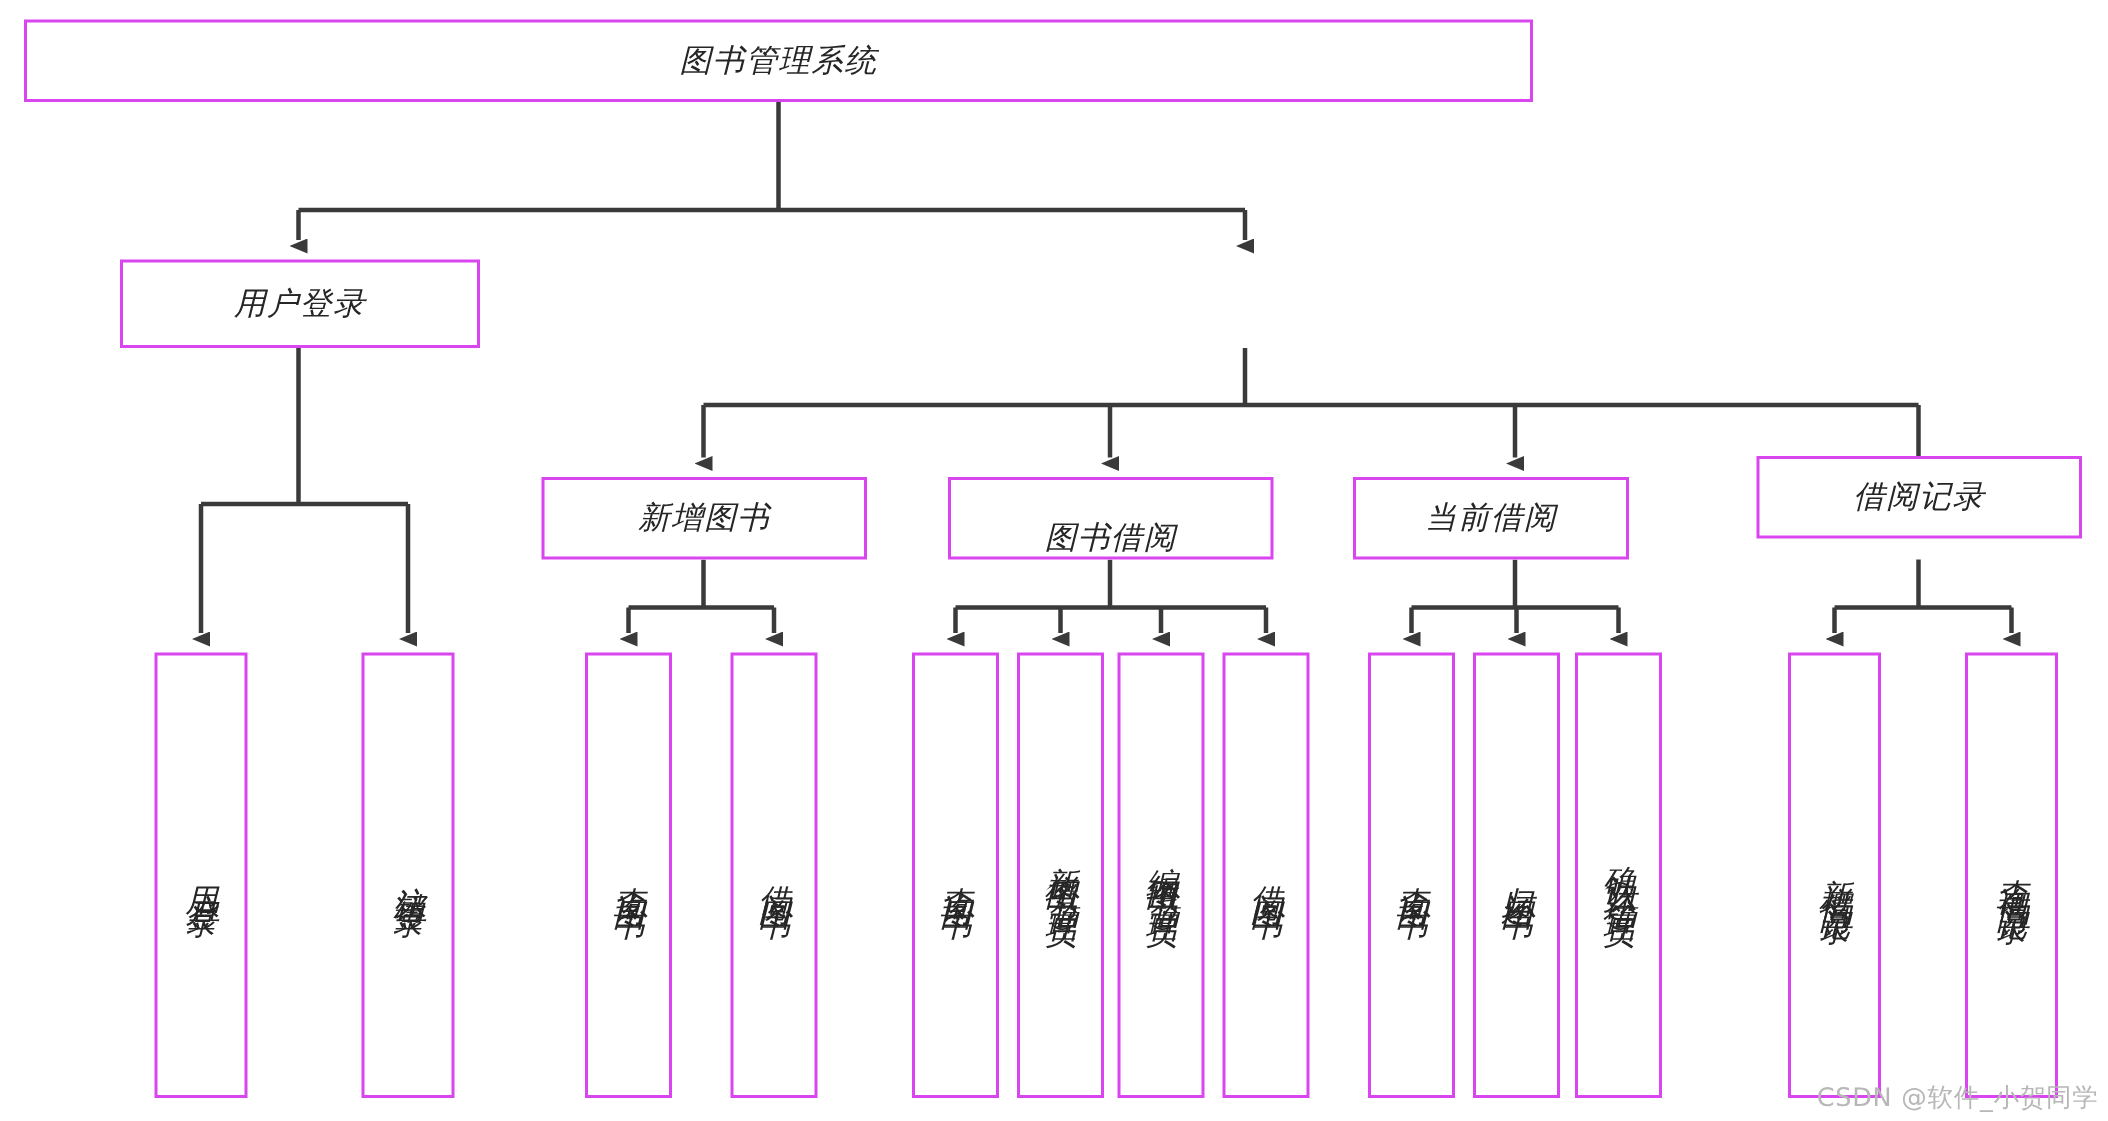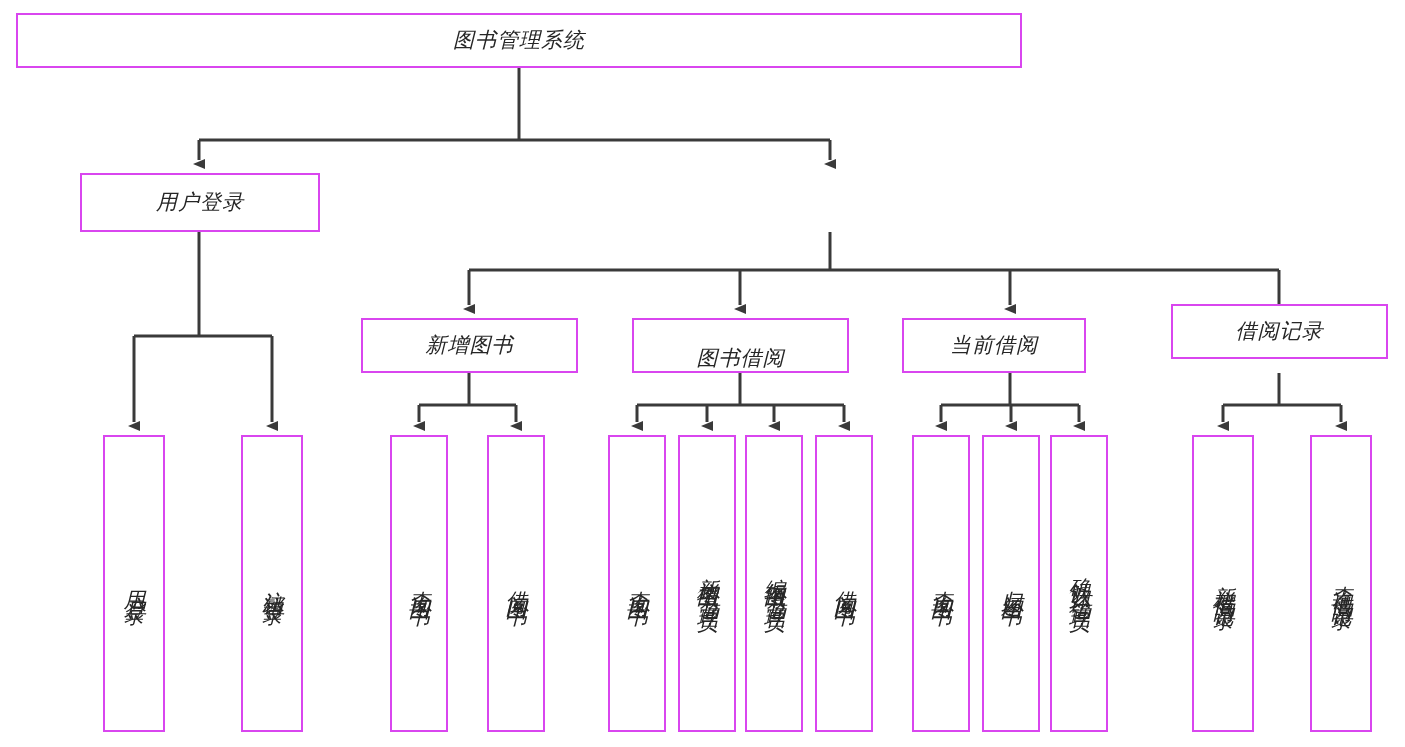--- a/index.html
+++ b/index.html
@@ -168,14 +168,15 @@
   <div class="node vertical" style="left:1050px; top:435px; width:58px; height:297px;">
     <span class="label">确认归还（管理员）</span>
   </div>
   <div class="node vertical" style="left:1192px; top:435px; width:62px; height:297px;">
     <span class="label">新增借阅记录</span>
   </div>
   <div class="node vertical" style="left:1310px; top:435px; width:62px; height:297px;">
     <span class="label">查询借阅记录</span>
   </div>
 
+  <div id="watermark">CSDN @软件_小贺同学</div>
 
 </div>
 
 </body></html>

